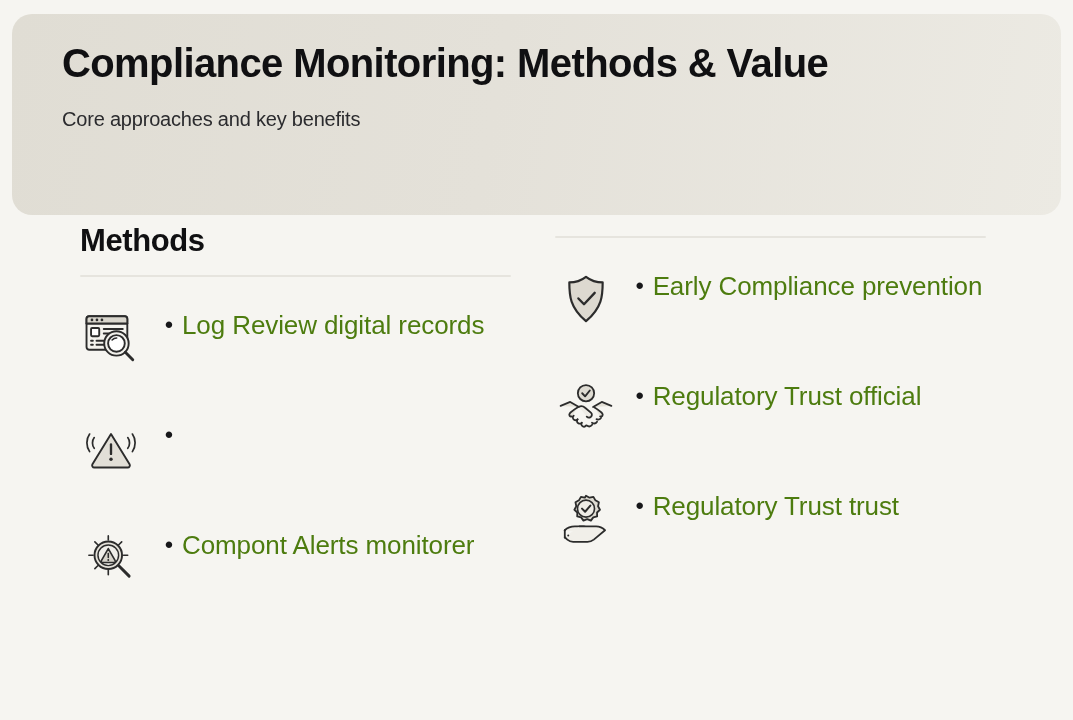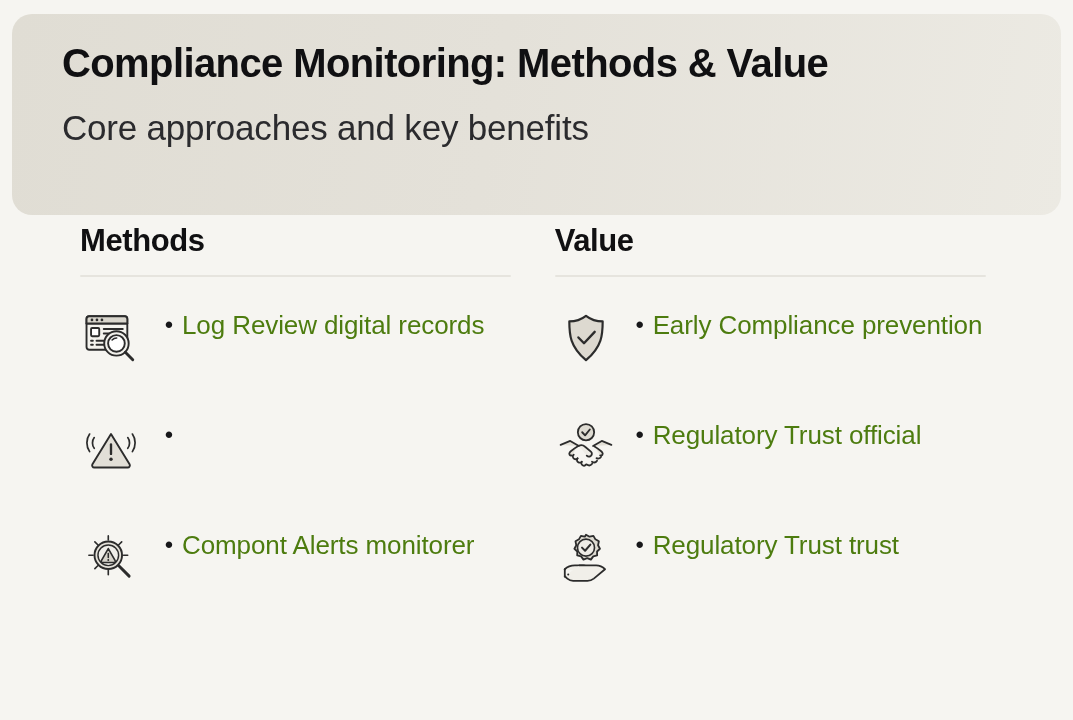--- a/index.html
+++ b/index.html
@@ -34,21 +34,21 @@
     font-size: 40px;
     font-weight: 700;
     letter-spacing: -0.6px;
     line-height: 1.18;
     color: #101012;
     white-space: nowrap;
   }
 
   .header-subtitle {
     margin-top: 20px;
-    font-size: 35px;
+    font-size: 20px;
     font-weight: 400;
     line-height: 1.2;
     color: #2b2b2e;
     letter-spacing: -0.2px;
   }
 
   
   .columns {
     position: absolute;
     left: 0;
@@ -202,21 +202,20 @@
           </svg>
         </span>
         <span class="item-bullet">•</span>
         <span class="item-text">Compont Alerts monitorer</span>
       </div>
 
     </div>
   </div>
 
   <div class="column right">
-    <div class="column-title">Value</div>
     <div class="column-rule"></div>
 
     <div class="item-list">
 
       <div class="item-row">
         <span class="item-icon">
           <svg viewBox="0 0 64 64" fill="none" stroke="#2c2c2c" stroke-width="2.4" stroke-linecap="round" stroke-linejoin="round">
             <path d="M32 7.5c6 4.6 12.2 6.2 18.4 6.2 0 14.4-.6 27.7-18.4 42.8C14.2 41.4 13.6 28.1 13.6 13.7c6.2 0 12.4-1.6 18.4-6.2z" fill="#ddd9d0"></path>
             <path d="M23.6 31.4 29.8 37.8 41.6 25.2" stroke-width="2.6"></path>
           </svg>

